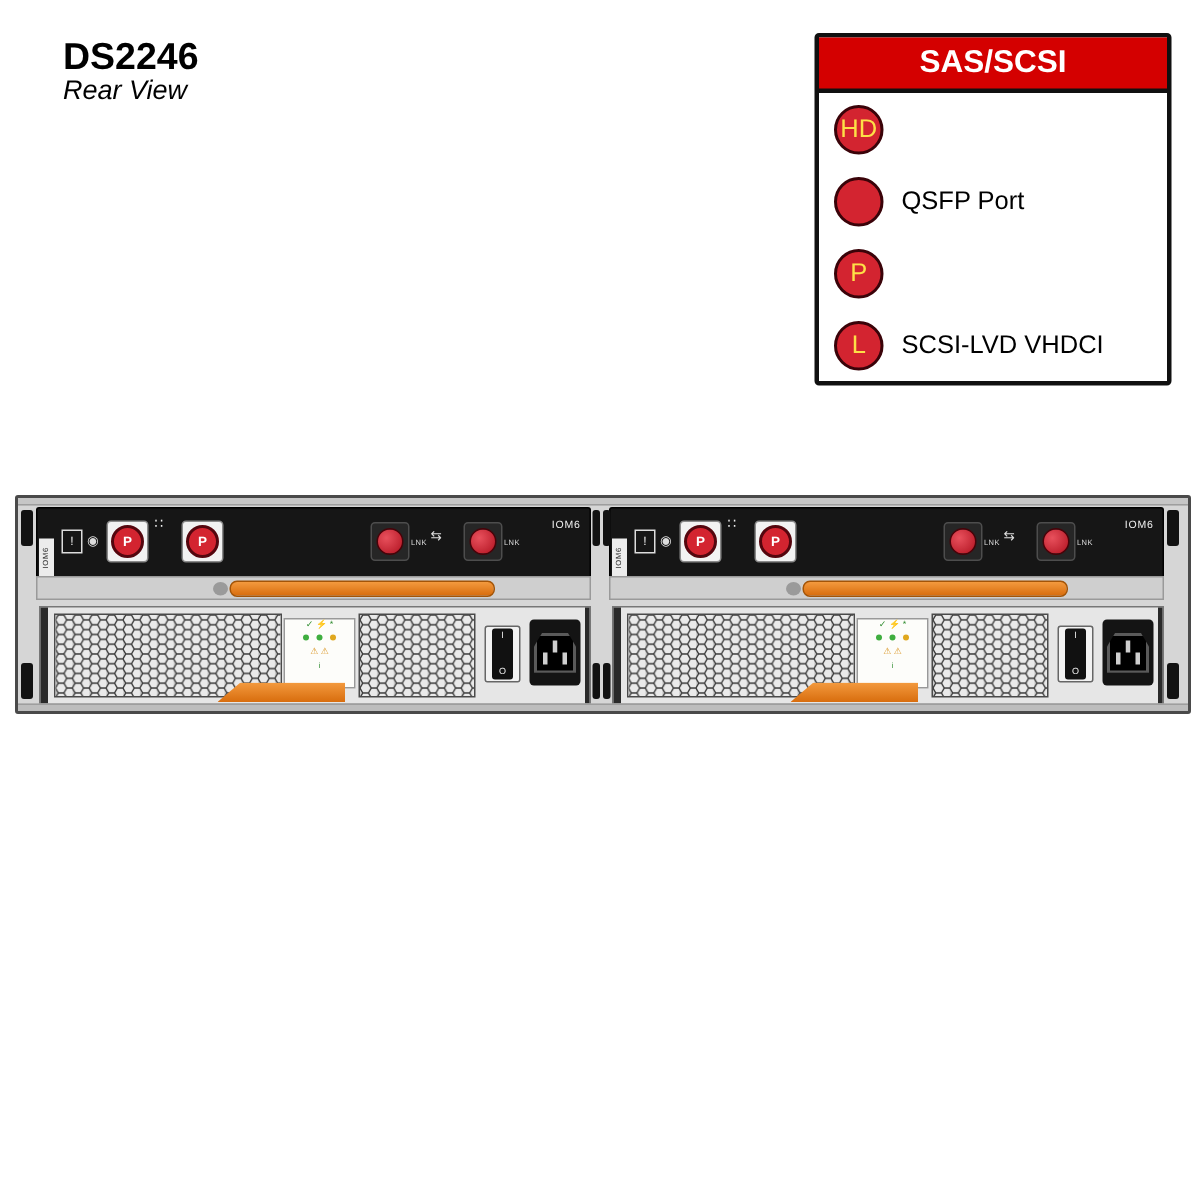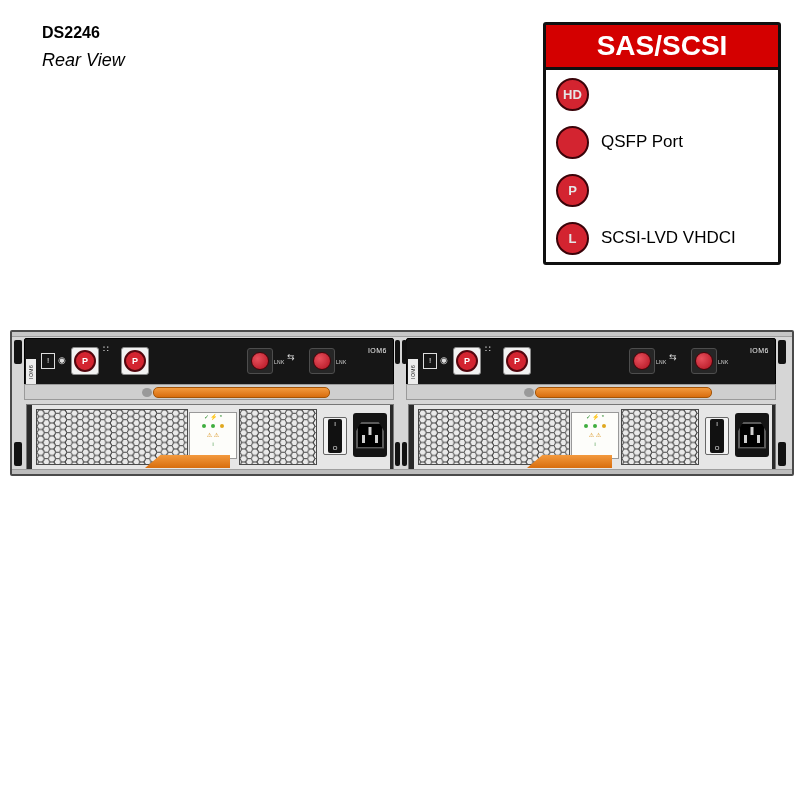--- a/index.html
+++ b/index.html
@@ -1,30 +1,30 @@
 <!DOCTYPE html>
 <html><head>
 <meta charset="utf-8">
 <style>
   html,body{margin:0;padding:0;background:#fff;}
   .page{position:relative;width:800px;height:800px;background:#fff;overflow:hidden;
         font-family:"Liberation Sans",sans-serif;color:#000;}
 
   
-  .title{position:absolute;left:42px;top:24px;font-size:16px;font-weight:bold;}
+  .title{position:absolute;left:42px;top:24px;font-size:25px;font-weight:bold;}
   .subtitle{position:absolute;left:42px;top:50px;font-size:18px;font-style:italic;}
 
   
   .legend{position:absolute;left:543px;top:22px;width:232px;background:#fff;
           border:3px solid #101010;border-radius:3px;}
-  .legend-header{background:#d40000;color:#fff;font-weight:bold;font-size:28px;
+  .legend-header{background:#d40000;color:#fff;font-weight:bold;font-size:21px;
           text-align:center;padding:5px 0;border-bottom:3px solid #101010;}
   .legend-row{display:flex;align-items:center;gap:12px;padding:7.5px 10px;}
   .legend-badge{width:29px;height:29px;border-radius:50%;background:#d32430;
-          border:2px solid #3a0309;color:#e5e5e5;font-weight:bold;font-size:13px;
+          border:2px solid #3a0309;color:#fde047;font-weight:normal;font-size:17px;
           display:flex;align-items:center;justify-content:center;flex:0 0 auto;}
   .legend-label{font-size:17px;}
 
   
   .chassis{position:absolute;left:10px;top:330px;width:780px;height:142px;
           background:#d6d6d6;border:2px solid #4a4a4a;border-radius:2px;}
   .chassis::before{content:"";position:absolute;left:0;right:0;top:0;height:4px;
           background:#c6c6c6;border-bottom:1px solid #9e9e9e;}
   .chassis::after{content:"";position:absolute;left:0;right:0;bottom:0;height:4px;
           background:#bdbdbd;border-top:1px solid #9e9e9e;}

